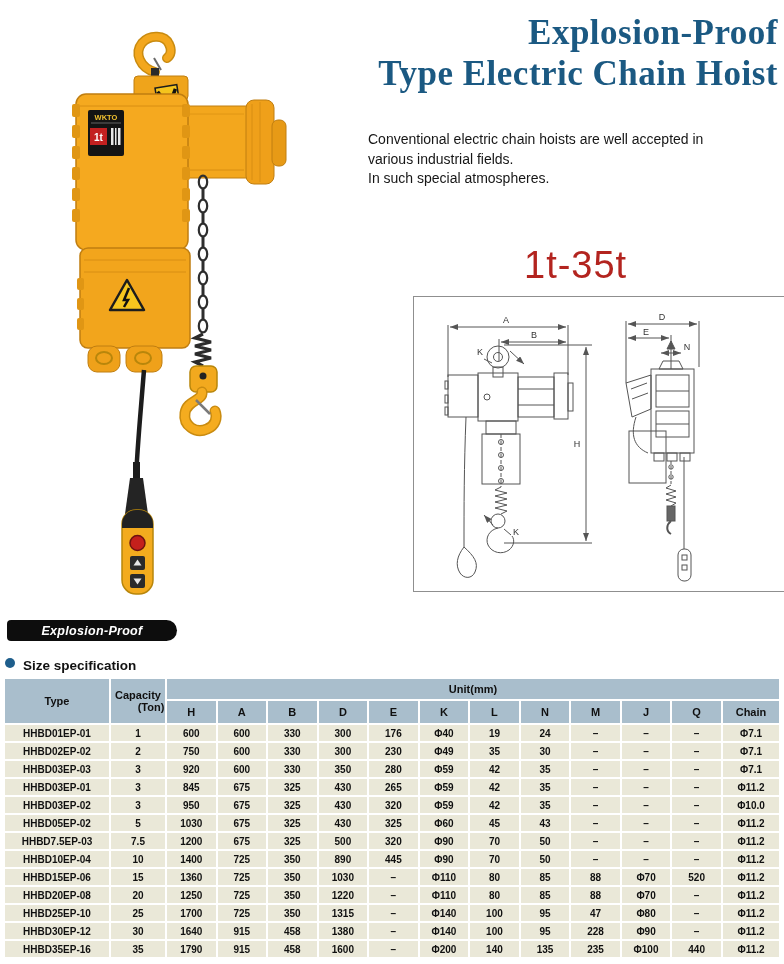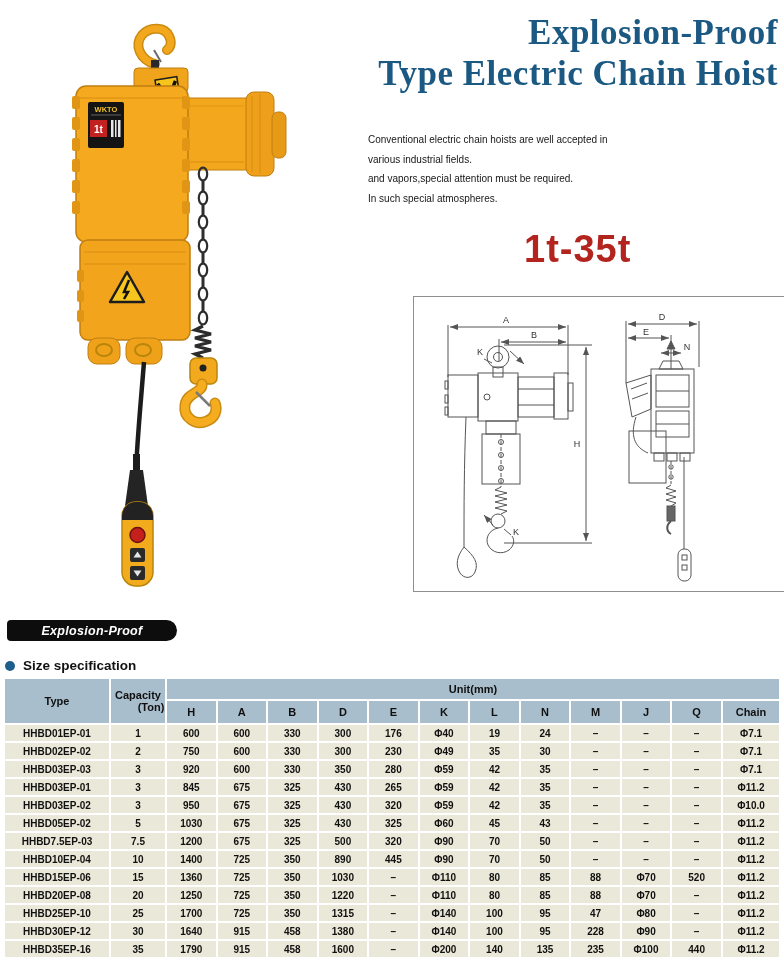--- a/index.html
+++ b/index.html
@@ -6,43 +6,43 @@
   .page{position:relative;width:784px;height:964px;background:#ffffff;overflow:hidden;
         font-family:"Liberation Sans",sans-serif;}
 
   
   .title-block{position:absolute;top:12px;left:230px;width:548px;text-align:right;
                font-family:"Liberation Serif",serif;font-weight:700;color:#1B5982;
                font-size:35px;line-height:41px;letter-spacing:.5px;}
 
   
   .description{position:absolute;top:130px;left:368px;width:414px;
-               font-size:10px;line-height:19.5px;color:#161616;}
-
-  
-  .range{position:absolute;top:228px;left:524px;font-size:38px;font-weight:700;
+               font-size:14px;line-height:19.5px;color:#161616;}
+
+  
+  .range{position:absolute;top:244px;left:524px;font-size:38px;font-weight:400;
          color:#B3241F;letter-spacing:1px;font-family:"Liberation Sans",sans-serif;}
 
   
   .diagram-box{position:absolute;top:296px;left:413px;width:370px;height:294px;
                border:1px solid #8f8f8f;background:#fff;}
   .diagram-box svg{display:block;}
   .dim-label{font:9px "Liberation Sans",sans-serif;fill:#333;}
 
   
-  .photo{position:absolute;top:2px;left:30px;width:280px;height:592px;}
+  .photo{position:absolute;top:10px;left:30px;width:280px;height:592px;}
 
   
   .banner{position:absolute;top:620px;left:7px;width:170px;height:21px;background:#0d0d0d;
           border-radius:5px 13px 13px 5px;color:#fff;font-size:12.5px;font-weight:700;
           font-style:italic;display:flex;align-items:center;justify-content:center;
           letter-spacing:.3px;}
 
   
-  .section-head{position:absolute;top:658px;left:5px;display:flex;align-items:center;gap:8px;}
+  .section-head{position:absolute;top:658px;left:5px;display:flex;gap:8px;}
   .bullet{width:10px;height:10px;border-radius:50%;background:#1E5E8C;}
   .section-title{font-size:13.5px;font-weight:700;color:#111;}
 
   
   table.spec{position:absolute;top:677px;left:3px;width:778px;border-collapse:separate;
              border-spacing:2px;table-layout:fixed;background:#fff;}
   .spec th{background:#A9BECC;color:#101010;font-size:11px;font-weight:700;padding:0;
            text-align:center;vertical-align:middle;}
   .spec th.group{height:20px;text-align:center;}
   .spec tr.dims th{height:22px;}
@@ -176,21 +176,20 @@
   </div>
 
   <div class="title-block">
     <div>Explosion-Proof</div>
     <div>Type Electric Chain Hoist</div>
   </div>
 
   <div class="description">
       <div>Conventional electric chain hoists are well accepted in</div>
       <div>various industrial fields.</div>
-      <div>and vapors,special attention must be required.</div>
       <div>In such special atmospheres.</div>
     </div>
 
   <div class="range">1t-35t</div>
 
   <div class="diagram-box">
     <svg width="368" height="292" viewBox="0 0 368 292">
       <defs>
         <marker id="ah" markerWidth="9" markerHeight="8" refX="8" refY="3" orient="auto-start-reverse">
           <path d="M0,0 L8,3 L0,6 Z" fill="#555"></path>

